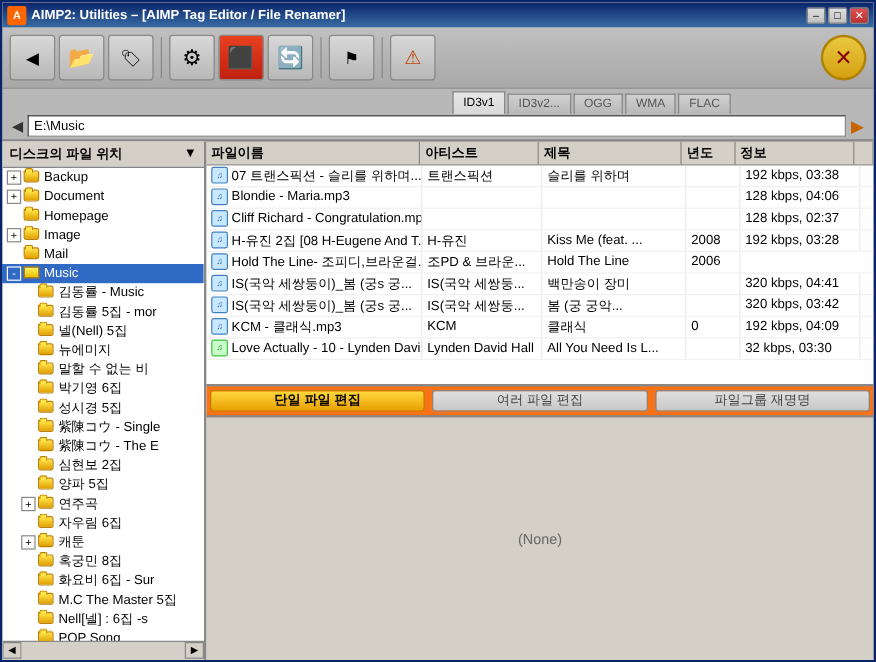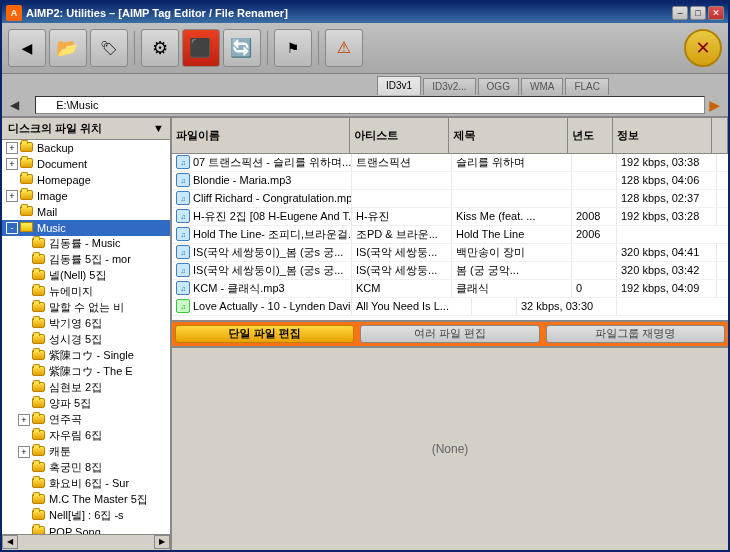--- a/index.html
+++ b/index.html
@@ -122,23 +122,22 @@
     .path-arrow-left {
       font-size: 12px;
       color: #333;
       cursor: pointer;
     }
     .path-input {
       flex: 1;
       height: 18px;
       background: white;
       border: 1px inset #888;
-      padding: 0 20px;
-      font-size: 11px;
-      margin-left: 12px;
+      padding: 0 4px;
+      font-size: 11px;
     }
     .path-arrow-right {
       font-size: 14px;
       color: #c86400;
       cursor: pointer;
     }
 
     
     .main-content {
       display: flex;
@@ -258,21 +257,21 @@
     .file-list-container {
       flex: 1;
       display: flex;
       flex-direction: column;
       overflow: hidden;
     }
     .file-list-header {
       display: flex;
       background: #d4d0c8;
       border-bottom: 1px solid #888;
-      height: 36px;
+      height: 20px;
       align-items: center;
     }
     .col-header {
       padding: 2px 4px;
       font-size: 11px;
       font-weight: bold;
       border-right: 1px solid #888;
       height: 100%;
       display: flex;
       align-items: center;
@@ -767,20 +766,21 @@
             <div class="file-cell cell-title">클래식</div>
             <div class="file-cell cell-year">0</div>
             <div class="file-cell cell-info">192 kbps,  04:09</div>
           </div>
 
           <div class="file-row">
             <div class="file-cell cell-filename">
               <div class="file-icon mp3-icon-green">♫</div>
               <span>Love Actually - 10 - Lynden Davi...</span>
             </div>
+            <div class="file-cell cell-artist">Lynden David Hall</div>
             <div class="file-cell cell-title">All You Need Is L...</div>
             <div class="file-cell cell-year"></div>
             <div class="file-cell cell-info">32 kbps,  03:30</div>
           </div>
         </div>
       </div>
 
       <div class="action-row">
         <div class="action-btn">단일 파일 편집</div>
         <div class="action-btn inactive">여러 파일 편집</div>

